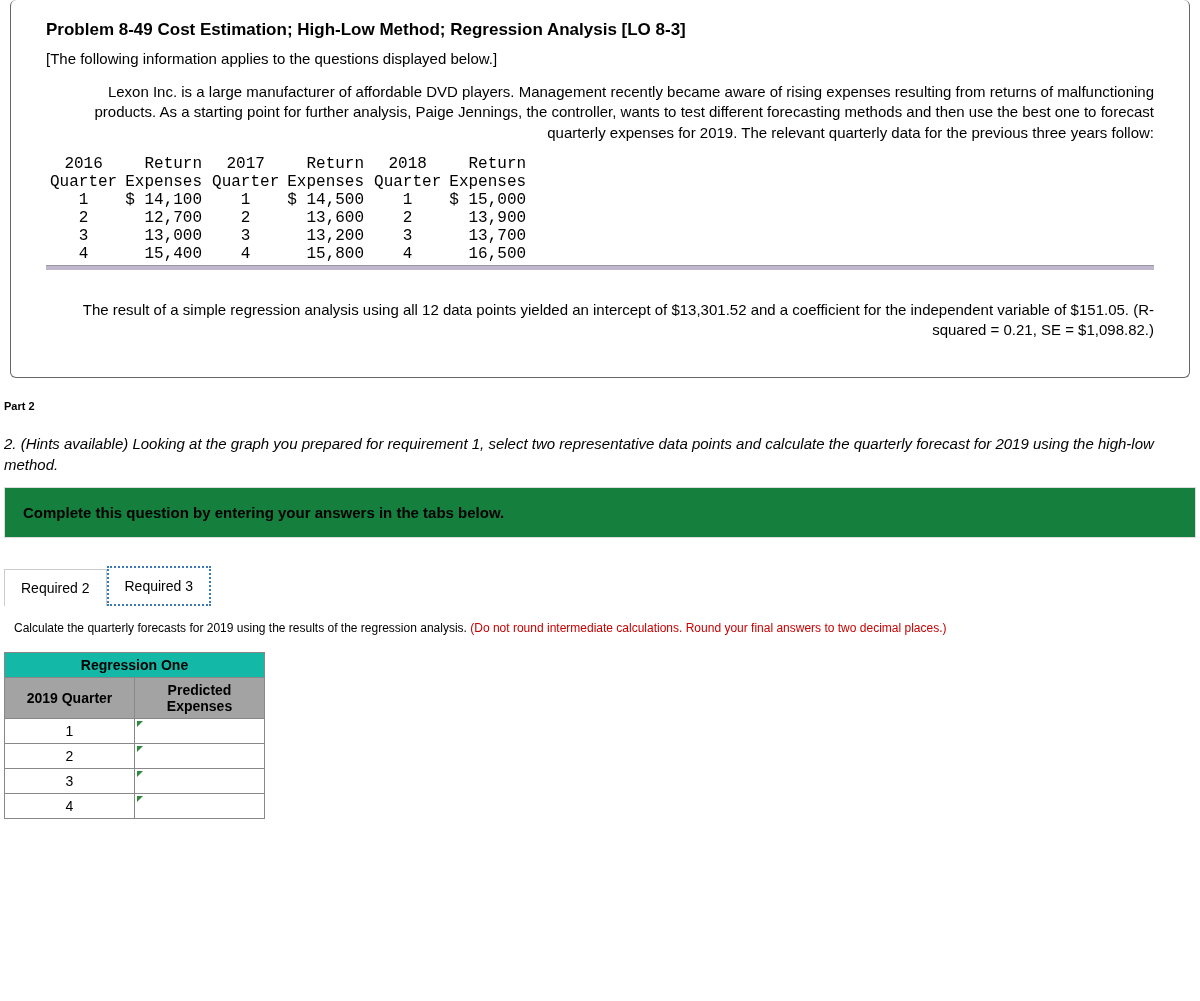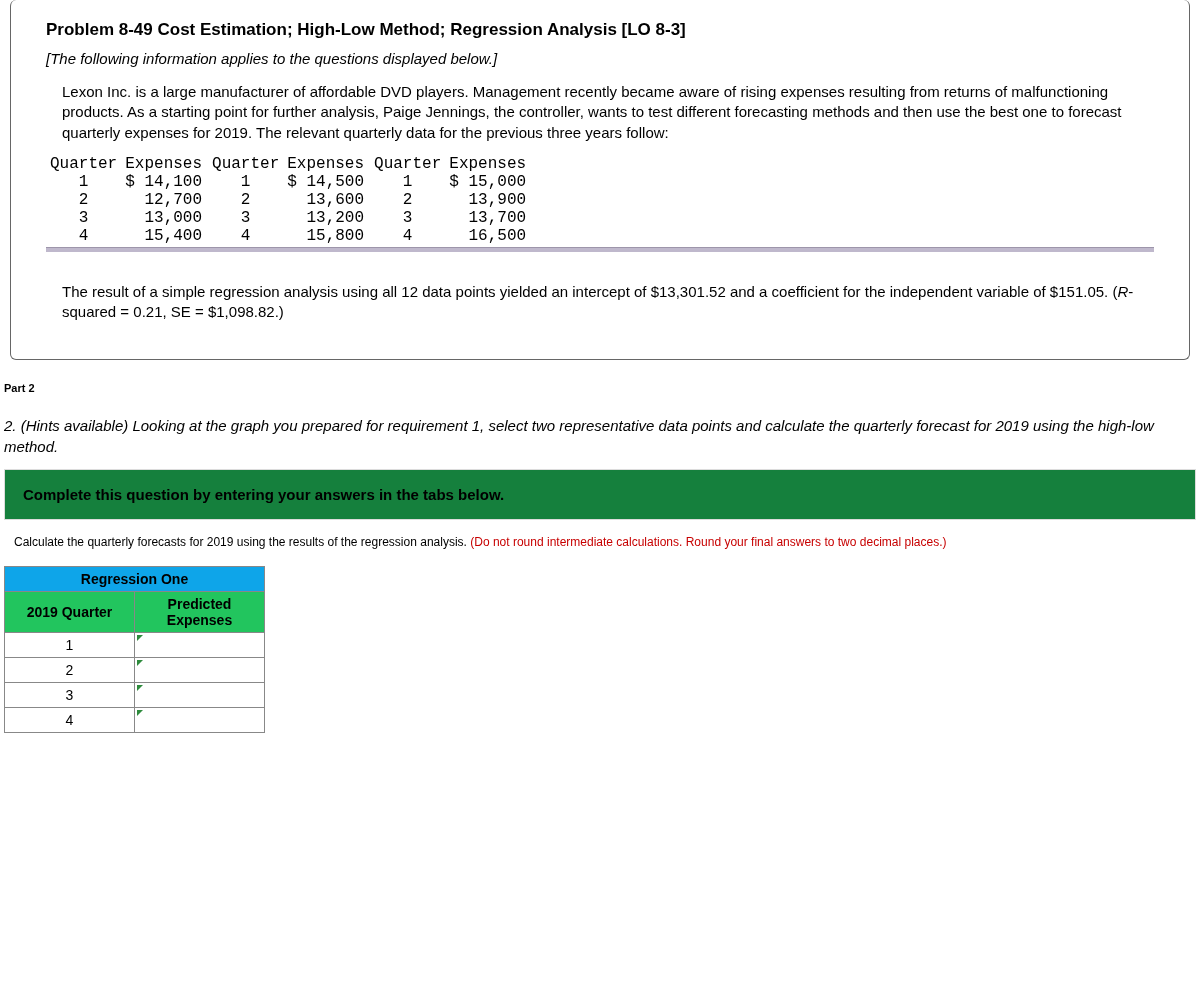--- a/index.html
+++ b/index.html
@@ -17,23 +17,23 @@
     border-radius: 6px;
     margin: 0 10px 20px 10px;
     padding: 20px 35px 25px 35px;
     border-top: none;
   }
   .problem-title {
     font-weight: bold;
     font-size: 17px;
     margin-bottom: 8px;
   }
-  .italic { font-style: italic; }
+  .italic { }
   .info-line { margin: 10px 0 15px 0; }
-  .body-text { margin: 12px 16px; line-height: 1.35; }
+  .body-text { margin: 12px 0; line-height: 1.35; text-align: right; }
   .data-table-wrap {
     margin: 8px 0 3px 0;
     padding-bottom: 2px;
   }
   .data-table {
     font-family: "Consolas", "Courier New", monospace;
     font-size: 16px;
     border-collapse: collapse;
   }
   .data-table td {
@@ -91,24 +91,24 @@
     border-collapse: collapse;
     margin: 2px 4px;
     font-size: 14px;
   }
   .answer-table th, .answer-table td {
     border: 1px solid #888;
     padding: 4px 10px;
     text-align: center;
   }
   .answer-table th {
-    background: #22c55e;
-    font-weight: bold;
-  }
-  .answer-table th.colspan { background: #0ea5e9; }
+    background: #a3a3a3;
+    font-weight: bold;
+  }
+  .answer-table th.colspan { background: #14b8a6; }
   .answer-table td.input-cell {
     background: #fff;
     padding: 0;
     width: 130px;
     position: relative;
   }
   .answer-table td.input-cell .tick {
     position: absolute;
     left: 2px; top: 2px;
     width: 0; height: 0;
@@ -131,20 +131,28 @@
 <div class="page">
 
 <div class="problem-box">
   <div class="problem-title">Problem 8-49 Cost Estimation; High-Low Method; Regression Analysis [LO 8-3]</div>
   <div class="info-line italic">[The following information applies to the questions displayed below.]</div>
   <div class="body-text">Lexon Inc. is a large manufacturer of affordable DVD players. Management recently became aware of rising expenses resulting from returns of malfunctioning products. As a starting point for further analysis, Paige Jennings, the controller, wants to test different forecasting methods and then use the best one to forecast quarterly expenses for 2019. The relevant quarterly data for the previous three years follow:</div>
 
   <div class="data-table-wrap">
     <table class="data-table">
       <tbody>
+            <tr>
+        <td class="year">2016</td>
+        <td class="val">Return</td>
+        <td class="year">2017</td>
+        <td class="val">Return</td>
+        <td class="year">2018</td>
+        <td class="val">Return</td>
+      </tr>
       <tr>
         <td>Quarter</td>
         <td class="val">Expenses</td>
         <td>Quarter</td>
         <td class="val">Expenses</td>
         <td>Quarter</td>
         <td class="val">Expenses</td>
       </tr>
       <tr>
         <td>1</td>
@@ -187,20 +195,24 @@
     <span>The result of a simple regression analysis using all 12 data points yielded an intercept of $13,301.52 and a coefficient for the independent variable of $151.05. (</span><span class="italic">R</span><span>-squared = 0.21, SE = $1,098.82.)</span>
   </div>
 </div>
 
 <div class="part-label">Part 2</div>
 
 <div class="q-text">2. (Hints available) Looking at the graph you prepared for requirement 1, select two representative data points and calculate the quarterly forecast for 2019 using the high-low method.</div>
 
 <div class="complete-bar">Complete this question by entering your answers in the tabs below.</div>
 
+<div class="tabs-row">
+  <div class="tab">Required 2</div>
+  <div class="tab active">Required 3</div>
+</div>
 
 <div class="tab-panel">
   <span>Calculate the quarterly forecasts for 2019 using the results of the regression analysis.  </span>
   <span class="hint-red">(Do not round intermediate calculations.  Round your final answers to two decimal places.)</span>
 </div>
 
 <table class="answer-table">
   <tbody>
         <tr>
     <th colspan="2" class="colspan">Regression One</th>

